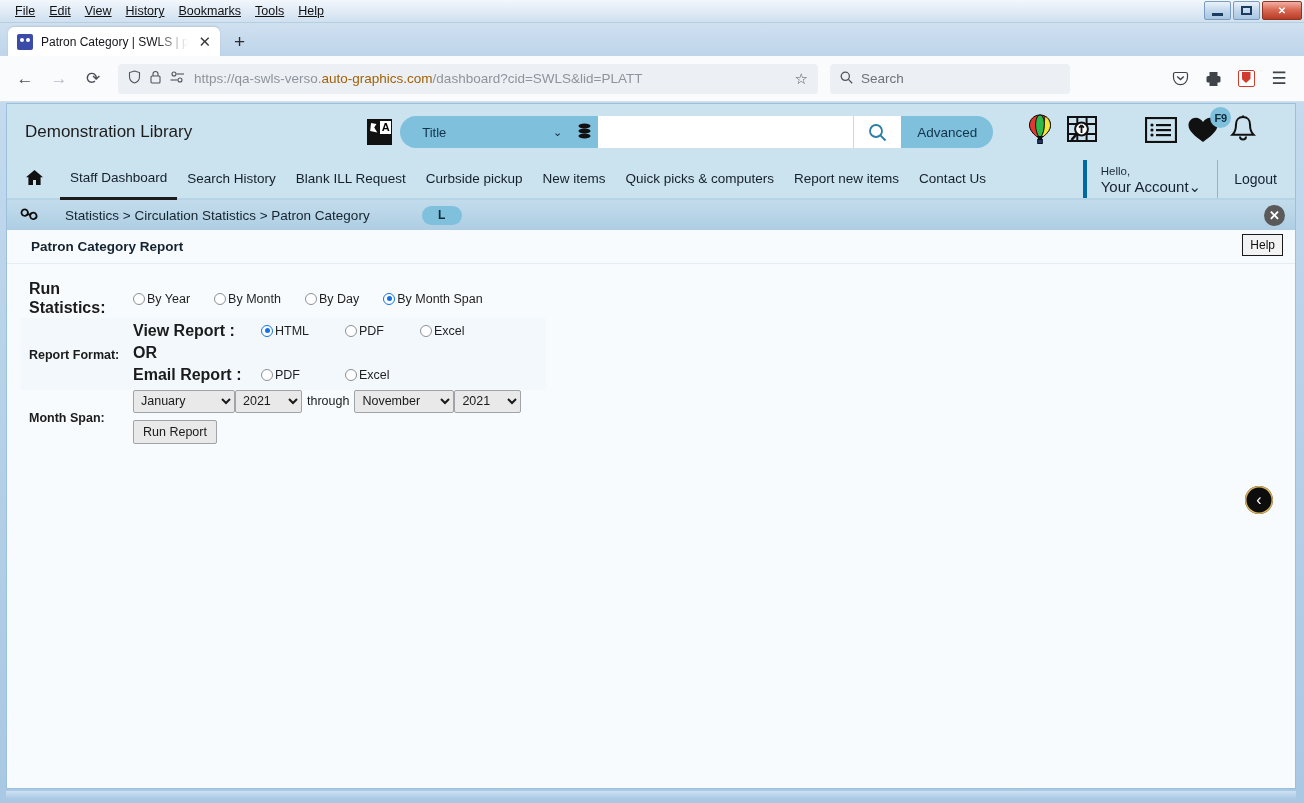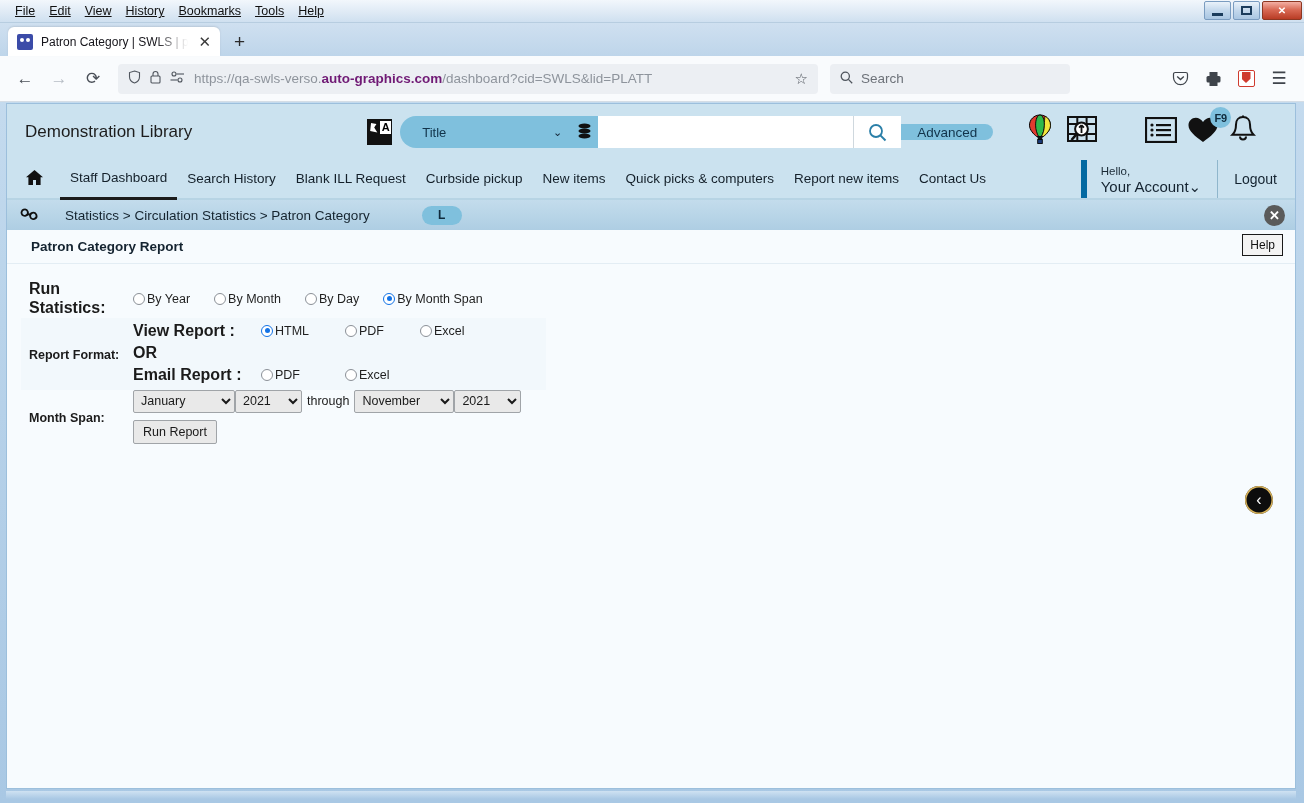--- a/index.html
+++ b/index.html
@@ -120,21 +120,21 @@
     border-radius: 4px;
     display: flex; align-items: center;
     gap: 9px; padding: 0 10px;
     margin-left: 6px;
     max-width: 700px;
   }
   .url-icon { font-size: 13px; color: #4f555d; }
   #url-text {
     flex: 1; font-size: 13.5px; color: #8e949c; white-space: nowrap; overflow: hidden;
   }
-  #url-text b { color: #701a75; font-weight: 700; }
+  #url-text b { color: #a16207; font-weight: 400; }
   #bookmark-star { font-size: 15px; color: #4f555d; cursor:pointer; }
   #search-bar {
     width: 240px; height: 30px;
     background: #eceff3; border-radius: 4px;
     display:flex; align-items:center; gap:8px;
     padding: 0 10px; margin-left: 8px;
   }
   #search-bar .ph { font-size: 13.5px; color: #6d7279; }
   #toolbar-right { display:flex; align-items:center; gap:3px; margin-left:auto; }
   .tb-icon {
@@ -206,21 +206,21 @@
     width: 255px; height: 32px; background: #fff;
     border: none; outline: none;
     font-size: 13px; padding: 0 8px;
   }
   #search-go {
     width: 48px; height: 32px; background: #fff;
     display:flex; align-items:center; justify-content:center;
     border-left: 1px solid #cfd8de; cursor:pointer;
   }
   #advanced-btn {
-    height: 16px; background: #7fc0dd;
+    height: 32px; background: #7fc0dd;
     border-radius: 0 16px 16px 0;
     display:flex; align-items:center; padding: 0 16px;
     font-size: 13.5px; color:#11334a; cursor:pointer;
   }
   #header-icons {
     display:flex; align-items:center; gap:14px;
     margin-left: 34px;
   }
   #header-icons-right {
     display:flex; align-items:center; gap:10px;
@@ -249,21 +249,21 @@
   .nav-link {
     font-size: 13.5px; color: #14202a;
     padding: 11px 10px 12px 10px;
     cursor: pointer; white-space: nowrap;
   }
   .nav-link.active { border-bottom: 3px solid #1c1c1c; }
   #account-block {
     margin-left: auto; display:flex; align-items:stretch; height:100%;
   }
   #account-box {
-    border-left: 6px solid #0369a1;
+    border-left: 4px solid #0369a1;
     padding: 3px 16px 0 14px;
     display:flex; flex-direction:column; justify-content:center;
     cursor:pointer;
   }
   #hello-text { font-size: 11.5px; color:#1a2a36; line-height:1.25; }
   #account-text { font-size: 15px; color:#142330; line-height:1.25; }
   #logout-box {
     border-left: 1px solid #8fb6cc;
     padding: 0 18px 0 16px;
     display:flex; align-items:center;

